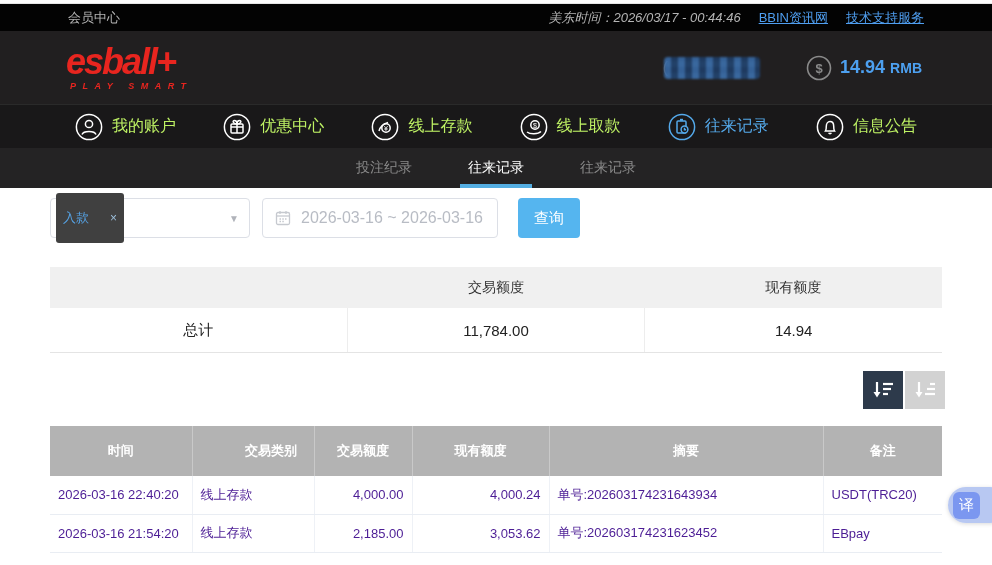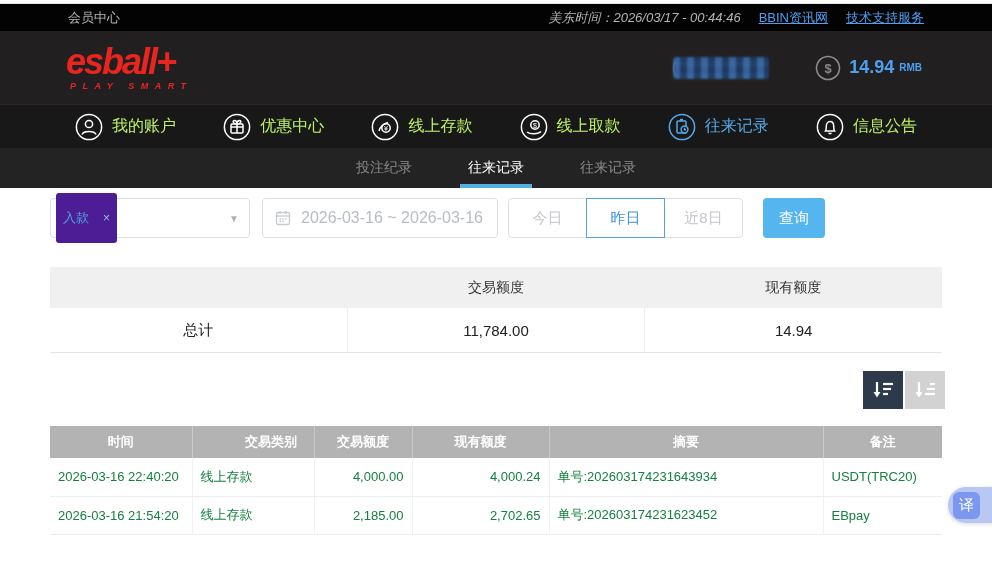--- a/index.html
+++ b/index.html
@@ -26,21 +26,21 @@
   .brand-right { display:flex; align-items:center; gap:46px; }
   .user-blur-wrap { display:flex; align-items:center; }
   .paren { color:#6a6a6a; font-size:16px; margin-right:-4px; }
   .user-blur { width:96px; height:22px; border-radius:4px; opacity:.9;
     background-image:
       repeating-linear-gradient(90deg, rgba(60,110,170,.85) 0 7px, rgba(30,60,100,.85) 7px 14px),
       repeating-linear-gradient(0deg, #3f7ab8 0 6px, #244e82 6px 12px);
     filter:blur(1.2px); }
   .wallet { display:flex; align-items:center; gap:8px; cursor:pointer; }
   .wallet-amount { color:#4da0f0; font-size:18px; font-weight:bold; }
-  .wallet-cur { color:#4da0f0; font-size:10px; font-weight:bold; margin-left:-3px; align-self:center;text-align:right; }
+  .wallet-cur { color:#4da0f0; font-size:14px; font-weight:bold; margin-left:-3px; align-self:center;text-align:right; }
 
   
   .mainnav { height:44px; background:#191819; display:flex; align-items:center;
     justify-content:space-between; padding:0 75px; border-top:1px solid #2a2a2a; }
   .nav-item { display:flex; align-items:center; gap:9px; color:#bef264; font-size:16px;
     cursor:pointer; }
   .nav-item.active { color:#54a9ea; }
   .nav-icon { width:28px; height:28px; display:block; }
 
   
@@ -50,22 +50,22 @@
     position:relative; cursor:pointer; padding:0 2px; }
   .subtab.active { color:#fff; }
   .subtab.active::after { content:""; position:absolute; left:-6px; right:-6px;
     bottom:0; height:4px; background:#54aee2; }
 
   
   .content { background:#fff; }
   .filter-row { display:flex; align-items:center; margin:9px 0 0 50px; height:42px; }
   .multiselect { width:200px; height:40px; border:1px solid #dcdfe6; border-radius:4px;
     display:flex; align-items:center; padding:0 10px 0 5px; cursor:pointer; background:#fff; }
-  .tag { background:#4c1d95; border-radius:3px; padding:16px 7px; font-size:13px;
-    color:#55a2e4; display:flex; align-items:center; gap:14px; }
+  .tag { background:#404040; border-radius:3px; padding:16px 7px; font-size:13px;
+    color:#55a2e4; display:flex; align-items:center; gap:21px; }
   .tag-x { color:#9cbdd9; font-size:12px; cursor:pointer; }
   .ms-caret { margin-left:auto; color:#b0b3ba; font-size:10px; }
   .date-input { width:236px; height:40px; border:1px solid #dcdfe6; border-radius:4px;
     display:flex; align-items:center; gap:10px; padding:0 12px; margin-left:12px;
     color:#b8bcc4; font-size:16px; cursor:pointer; background:#fff; }
   .cal-icon { width:16px; height:16px; flex:0 0 auto; }
   .seg-group { display:flex; margin-left:10px; }
   .seg-btn { width:79px; height:40px; background:#fff; border:1px solid #dcdfe6;
     color:#c4c6cc; font-size:15px; cursor:pointer; display:flex; align-items:center;
     justify-content:center; margin-left:-1px; }
@@ -88,23 +88,23 @@
   
   .sort-row { display:flex; justify-content:flex-end; margin:18px 47px 0 0; gap:2px; }
   .sort-btn { width:40px; height:38px; display:flex; align-items:center; justify-content:center;
     cursor:pointer; border:none; }
   .sort-btn.dark { background:#2d3a4b; }
   .sort-btn.light { background:#d2d2d2; }
 
   
   .dtable { margin:17px 50px 0 50px; border-collapse:collapse; width:892px; table-layout:fixed; }
   .dtable thead th { background:#b3b3b3; color:#fff; font-size:13px; font-weight:bold;
-    height:32px; border-right:1px solid #c9c9c9; text-align:center; }
+    height:50px; border-right:1px solid #c9c9c9; text-align:center; }
   .dtable thead th:last-child { border-right:none; }
-  .dtable tbody td { height:38px; font-size:13px; color:#15803d;
+  .dtable tbody td { height:38px; font-size:13px; color:#4c1d95;
     border-bottom:1px solid #e9edf3; border-right:1px solid #eef1f6; background:#fff;
     padding:0 8px; white-space:nowrap; overflow:hidden; }
   .dtable tbody td:last-child { border-right:none; }
   .col-time { width:142px; } .col-type { width:122px;padding-left:36px; } .col-amount { width:98px; }
   .col-balance { width:137px; } .col-summary { width:274px;margin-top:16px; } .col-note { width:119px; }
   td.al { text-align:left; } td.ar { text-align:right; padding-right:18px; }
   td.pl { padding-left:14px; }
   tr.redacted td { filter:blur(0.7px); }
 
   
@@ -238,25 +238,20 @@
         <line x1="1.5" y1="6" x2="14.5" y2="6"></line>
         <line x1="5" y1="1" x2="5" y2="4"></line>
           <line x1="11" y1="1" x2="11" y2="4"></line>
         <line x1="4.5" y1="9" x2="6" y2="9"></line>
           <line x1="7.3" y1="9" x2="8.8" y2="9"></line>
           <line x1="10" y1="9" x2="11.5" y2="9"></line>
         <line x1="4.5" y1="11.5" x2="6" y2="11.5"></line>
           <line x1="7.3" y1="11.5" x2="8.8" y2="11.5"></line>
       </svg>
       <span>2026-03-16 ~ 2026-03-16</span>
-    </div>
-    <div class="seg-group">
-      <button class="seg-btn">今日</button>
-      <button class="seg-btn active">昨日</button>
-      <button class="seg-btn">近8日</button>
     </div>
     <button class="search-btn">查询</button>
   </div>
 
   <div class="summary">
     <div class="summary-header">
       <div></div>
       <div>交易额度</div>
       <div>现有额度</div>
     </div>
@@ -309,21 +304,21 @@
         <td class="al">线上存款</td>
         <td class="ar">4,000.00</td>
         <td class="ar">4,000.24</td>
         <td class="al pl">单号:202603174231643934</td>
         <td class="al pl">USDT(TRC20)</td>
       </tr>
       <tr>
         <td class="al">2026-03-16 21:54:20</td>
         <td class="al">线上存款</td>
         <td class="ar">2,185.00</td>
-        <td class="ar">2,702.65</td>
+        <td class="ar">3,053.62</td>
         <td class="al pl">单号:202603174231623452</td>
         <td class="al pl">EBpay</td>
       </tr>
     </tbody>
   </table>
 
 </div>
 
 <div class="translate-fab">
   <div class="translate-sq">译</div>

